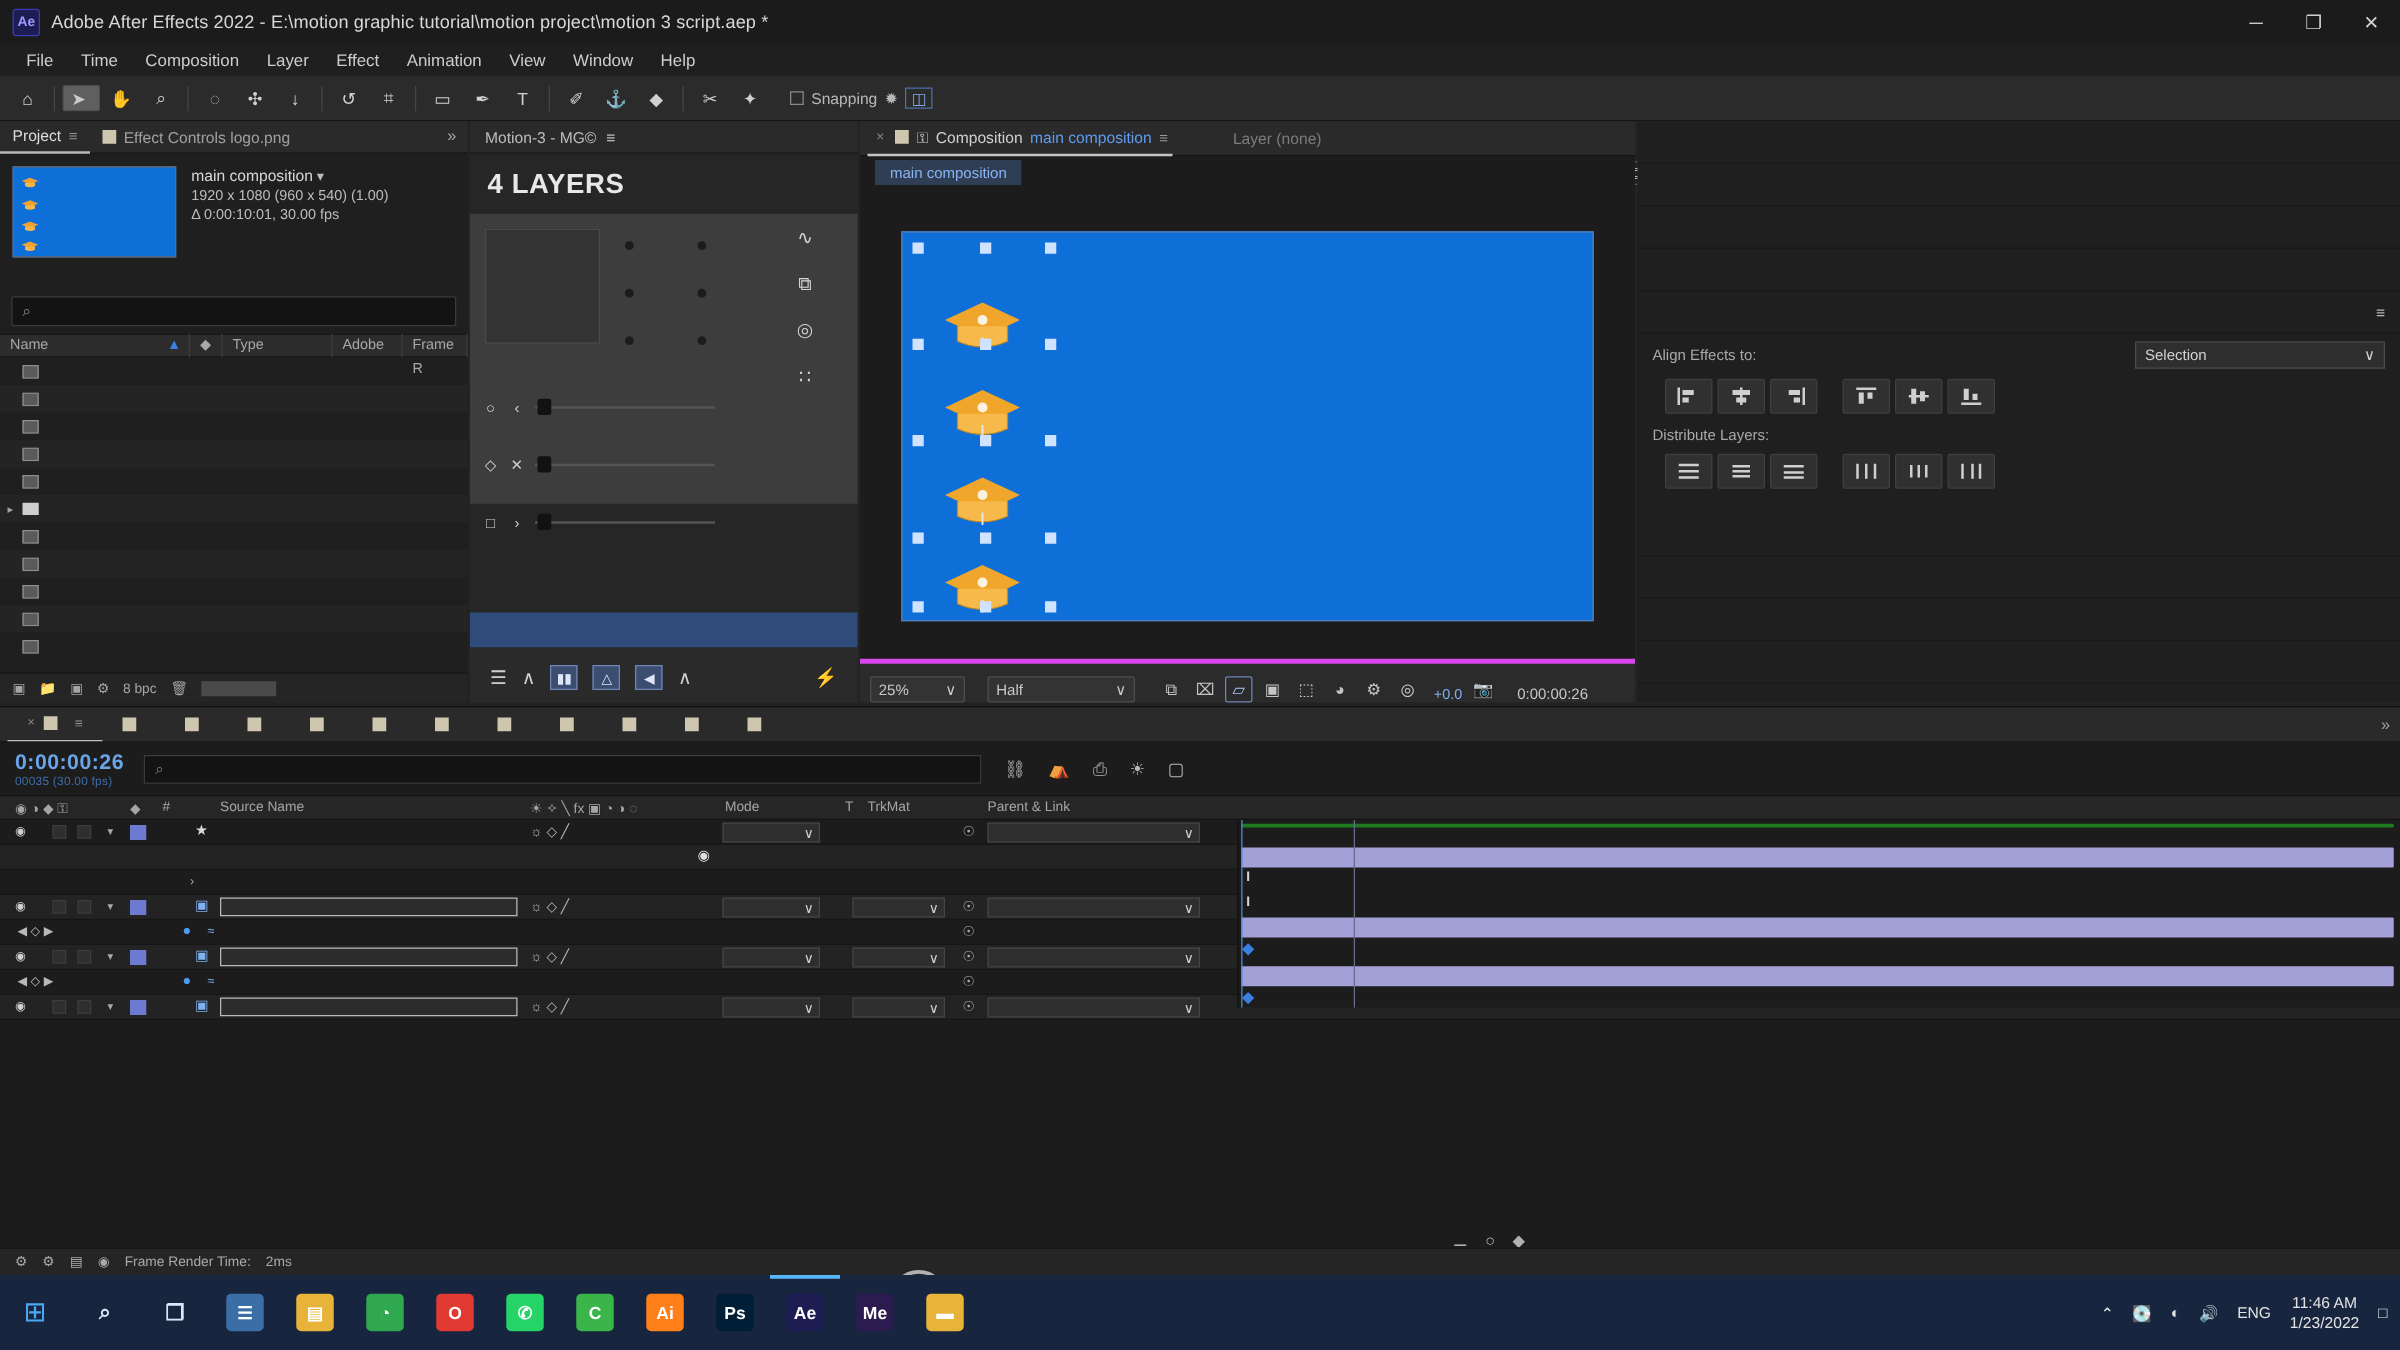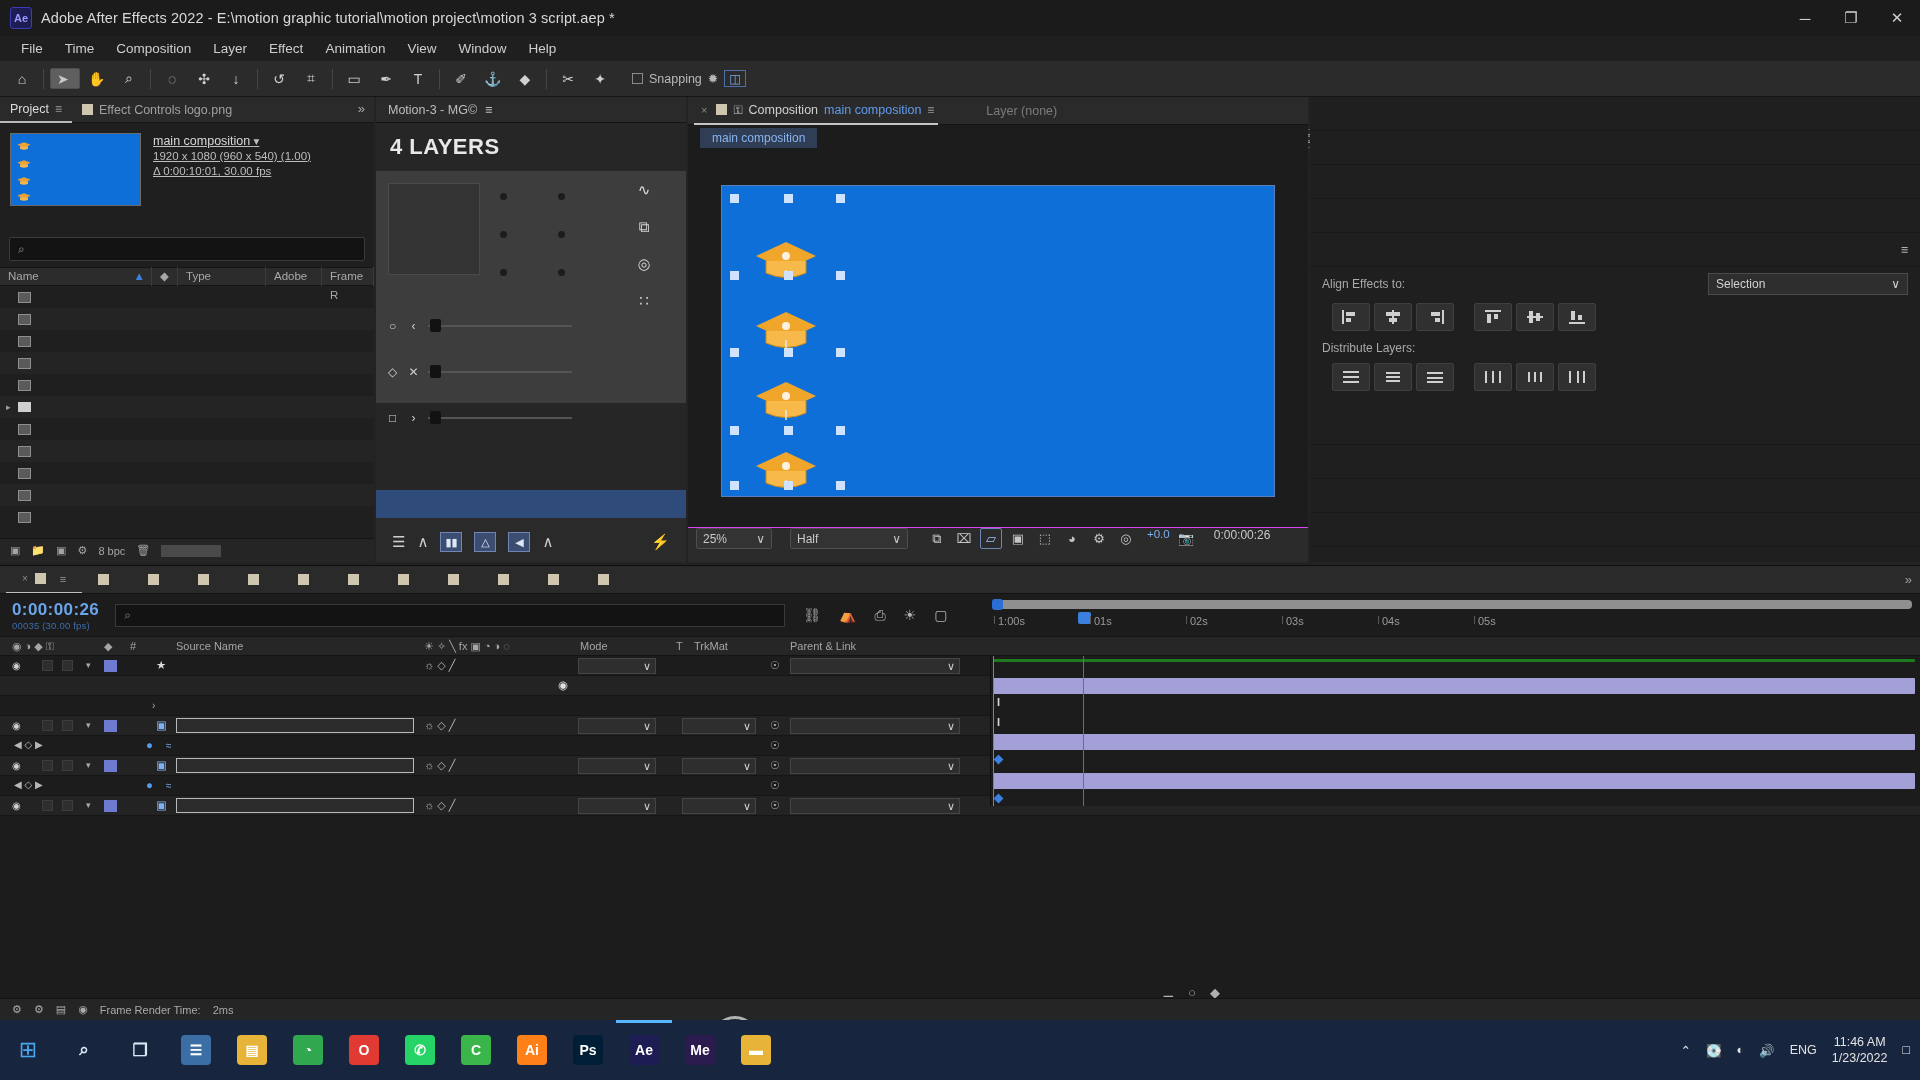--- a/index.html
+++ b/index.html
@@ -50,21 +50,21 @@
      border-bottom:1px solid #141414; }
   .ptab{ display:flex;align-items:center;gap:6px;padding:0 10px;height:26px;font-size:12.5px;color:#a0a0a0; }
   .ptab.active{ color:#dcdcdc; border-bottom:2px solid #b9b9b9; }
   .swatch{ width:11px;height:11px;background:#cfc6b0; }
   .hamb{ color:#9a9a9a;font-size:12px; }
 
   #project-panel{ left:0; top:97px; width:374px; height:465px; }
   .proj-top{ height:108px; display:flex; padding:10px; gap:12px; }
   .proj-thumb{ width:131px;height:73px;background:#0f6fd8;border:1px solid #6a6a6a;position:relative;overflow:hidden; }
   .mini-cap{ position:absolute;left:5px;width:16px;height:11px; }
-  .proj-meta{ font-size:11.5px;color:#bdbdbd;line-height:15px;padding-top:1px;text-decoration:underline; }
+  .proj-meta{ font-size:11.5px;color:#bdbdbd;line-height:15px;padding-top:1px; }
   .proj-meta .nm{ color:#d8d8d8;font-size:12.5px; }
   .proj-search{ margin:6px 9px; height:24px; background:#131313; border:1px solid #3a3a3a;
      border-radius:2px; display:flex;align-items:center;padding:0 8px;color:#8c8c8c;font-size:12px; }
   .listhead{ display:flex;height:19px;background:#2c2c2c;border-top:1px solid #151515;
      border-bottom:1px solid #151515;font-size:11.5px;color:#a8a8a8;align-items:center; }
   .listhead > div{ border-right:1px solid #3c3c3c;padding-left:8px;height:19px;line-height:19px; }
   .col-name{ width:152px; } .col-tag{ width:26px; } .col-type{ width:88px; }
   .col-size{ width:56px; } .col-fr{ width:52px; }
   .prow{ display:flex;height:22px;align-items:center;font-size:12px;color:#c4c4c4; }
   .prow:nth-child(even){ background:#242424; }
@@ -121,21 +121,21 @@
   .ct-active{ border-bottom:2px solid #c5c5c5; display:flex;align-items:center;gap:6px;height:28px;padding:0 4px; }
   .ct-layer{ color:#7c7c7c;margin-left:42px; }
   .comp-breadcrumb{ height:25px;display:flex;align-items:center;padding-left:12px; }
   .bc-chip{ background:#2f3e55;color:#8ab4f0;font-size:12px;padding:3px 12px; }
   .comp-stage{ position:absolute;left:0;top:58px;width:620px;height:372px;background:#1c1c1c;
     display:flex;align-items:center;justify-content:center; }
   .canvas{ position:relative;width:554px;height:312px;background:#0f6fd8;border:1px solid #5a7fb8; }
   .cap{ position:absolute;width:72px;height:52px; }
   .handle{ position:absolute;width:9px;height:9px;background:#cfe2ff; }
   .comp-bottombar{ position:absolute;left:0;bottom:0;width:620px;height:35px;background:#2b2b2b;
-    border-top:1px solid #d946ef;display:flex;align-items:flex-start;gap:6px;padding:0 8px;font-size:12px; }
+    border-top:4px solid #d946ef;display:flex;align-items:flex-end;gap:6px;padding:0 8px;font-size:12px; }
   .sel{ background:#333;border:1px solid #4e4e4e;color:#c9c9c9;height:21px;display:flex;
     align-items:center;justify-content:space-between;padding:0 6px;border-radius:2px; }
   .cbicn{ width:22px;height:21px;display:flex;align-items:center;justify-content:center;
     color:#c5c5c5;font-size:13px;border-radius:2px; }
   .cbicn.on{ border:1px solid #6f86b5;color:#9ec1f5; }
 
   
   #right-panel{ left:1310px; top:97px; width:610px; height:465px; background:#1f1f1f; }
   .rsec{ height:34px;display:flex;align-items:center;justify-content:space-between;
     padding:0 12px;font-size:12.5px;color:#b2b2b2;border-bottom:1px solid #191919; }
@@ -861,40 +861,20 @@
       </div>
       <div class="tl-tools">
         <span>⛓</span>
         <span>⛺</span>
         <span>⎙</span>
         <span>☀</span>
         <span>▢</span>
       </div>
     </div>
 
-    <div class="ruler">
-      <div class="ruler-bar">
-        <div class="lft"></div>
-      </div>
-      <div class="playhead-top" style="left:88px;"></div>
-      <div class="ruler-ticks" id="ruler-ticks">
-          <div class="rtick" style="left: 4px;"></div>
-          <div class="rlab" style="left: 8px;">1:00s</div>
-          <div class="rtick" style="left: 100px;"></div>
-          <div class="rlab" style="left: 104px;">01s</div>
-          <div class="rtick" style="left: 196px;"></div>
-          <div class="rlab" style="left: 200px;">02s</div>
-          <div class="rtick" style="left: 292px;"></div>
-          <div class="rlab" style="left: 296px;">03s</div>
-          <div class="rtick" style="left: 388px;"></div>
-          <div class="rlab" style="left: 392px;">04s</div>
-          <div class="rtick" style="left: 484px;"></div>
-          <div class="rlab" style="left: 488px;">05s</div>
-        </div>
-    </div>
 
     <div class="colhead">
       <span style="left:12px">◉ ◑ ◆ ⚿</span>
       <span style="left:104px">◆</span>
       <span style="left:130px">#</span>
       <span style="left:176px">Source Name</span>
       <span style="left:424px">☀ ✧ ╲ fx ▣ ◔ ◑ ◌</span>
       <span style="left:580px">Mode</span>
       <span style="left:676px">T</span>
       <span style="left:694px">TrkMat</span>

